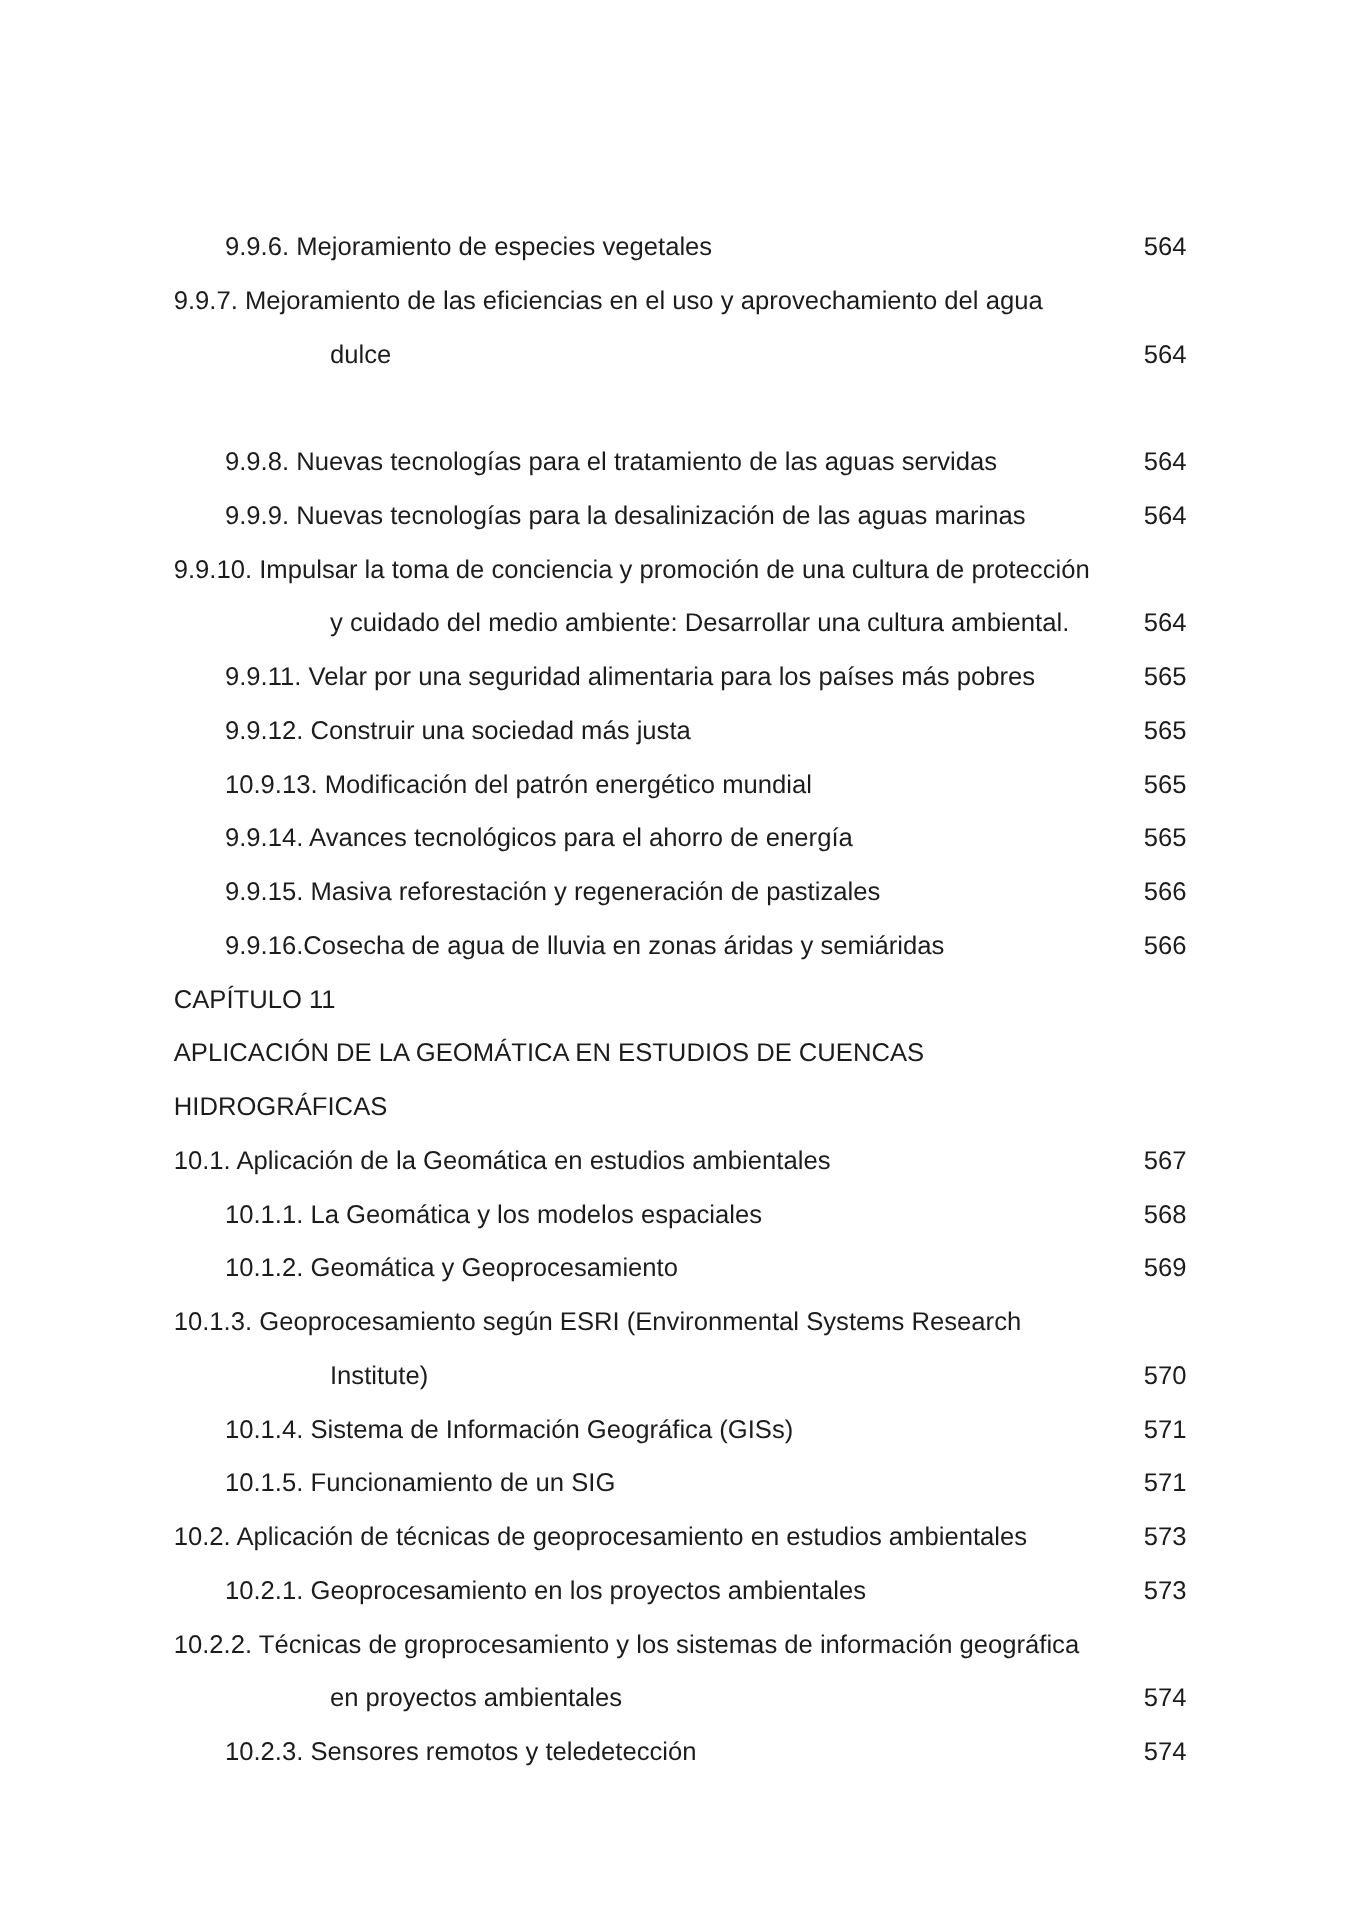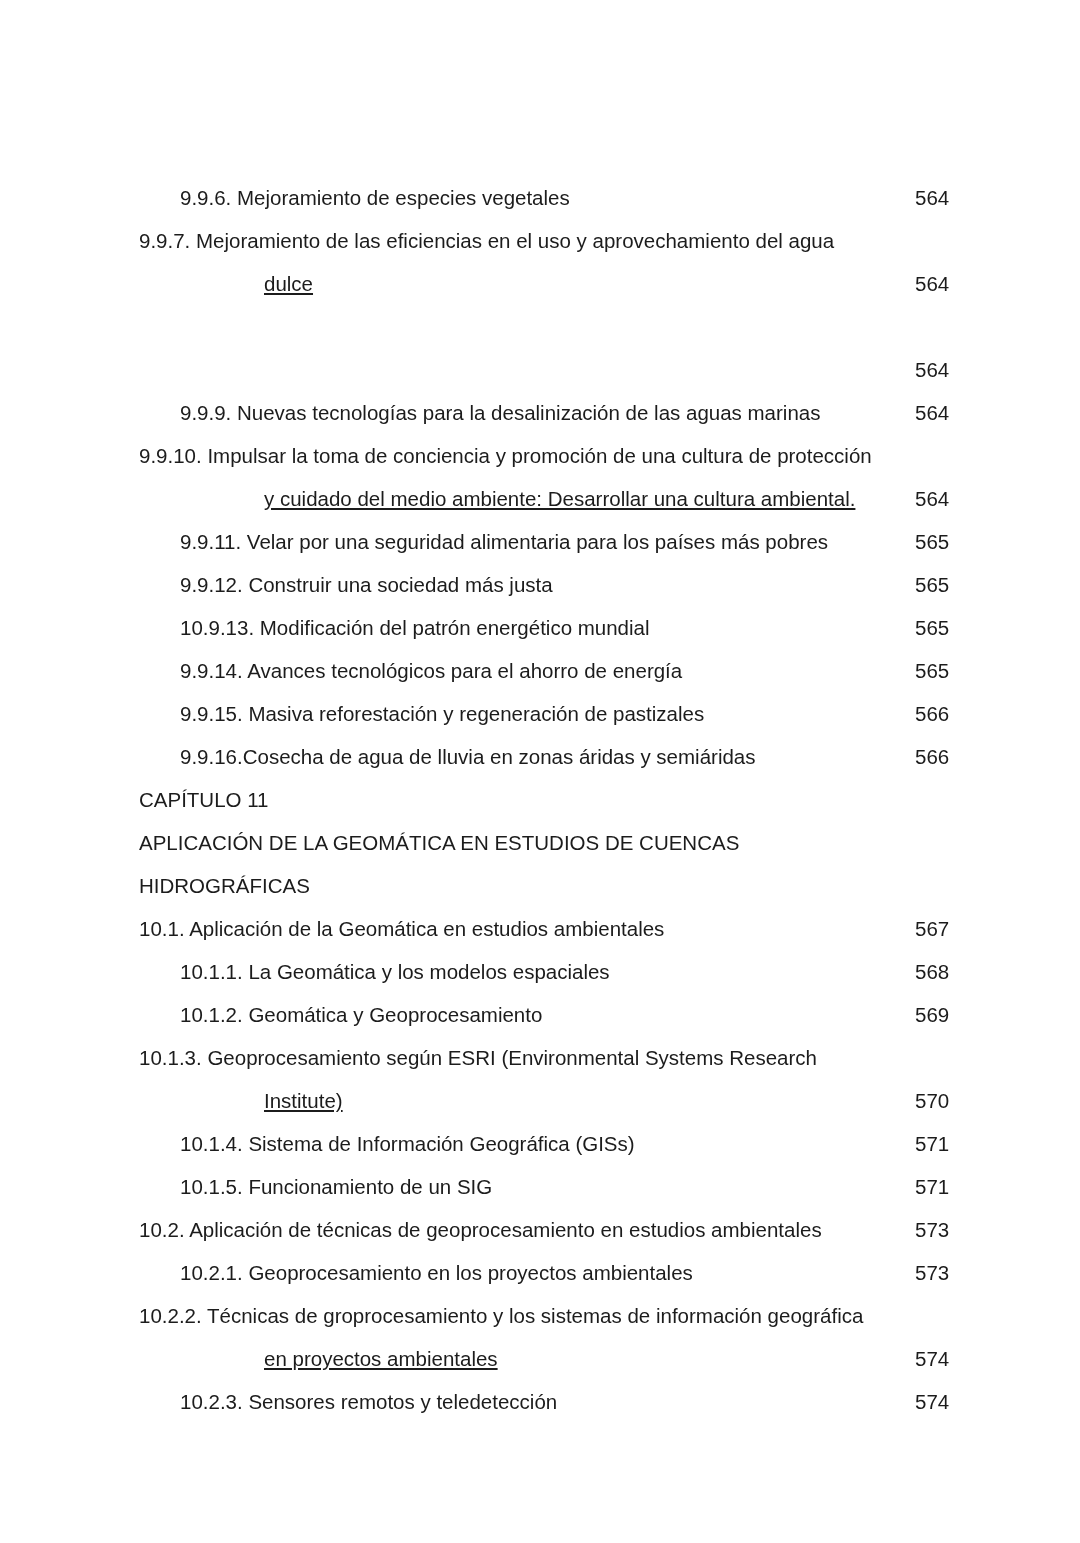--- a/index.html
+++ b/index.html
@@ -47,39 +47,40 @@
     right: 0;
     top: 0;
     width: 60px;
     text-align: left;
     font-size: 20.5px;
     line-height: 43px;
   }
   
   .lvl-0 .entry-title { padding-left: 0px; }
   .lvl-1 .entry-title { padding-left: 41px; }
-  .lvl-wrap .entry-title { padding-left: 125px; text-decoration: underline; }
+  .lvl-wrap .entry-title { padding-left: 125px; }
 </style>
 </head>
 <body>
 
 <div class="page">
   <div class="toc" id="toc-root">
       <div class="toc-row lvl-1">
         <span class="entry-title">9.9.6. Mejoramiento de especies vegetales</span>
         <span class="entry-page">564</span>
       </div>
       <div class="toc-row lvl-0">
         <span class="entry-title">9.9.7. Mejoramiento de las eficiencias en el uso y aprovechamiento del agua</span>
       </div>
       <div class="toc-row lvl-wrap spacer-after">
         <span class="entry-title">dulce</span>
         <span class="entry-page">564</span>
       </div>
       <div class="toc-row lvl-1">
+        <span class="entry-title">9.9.8. Nuevas tecnologías para el tratamiento de las aguas servidas</span>
         <span class="entry-page">564</span>
       </div>
       <div class="toc-row lvl-1">
         <span class="entry-title">9.9.9. Nuevas tecnologías para la desalinización de las aguas marinas</span>
         <span class="entry-page">564</span>
       </div>
       <div class="toc-row lvl-0">
         <span class="entry-title">9.9.10. Impulsar la toma de conciencia y promoción de una cultura de protección</span>
       </div>
       <div class="toc-row lvl-wrap">

